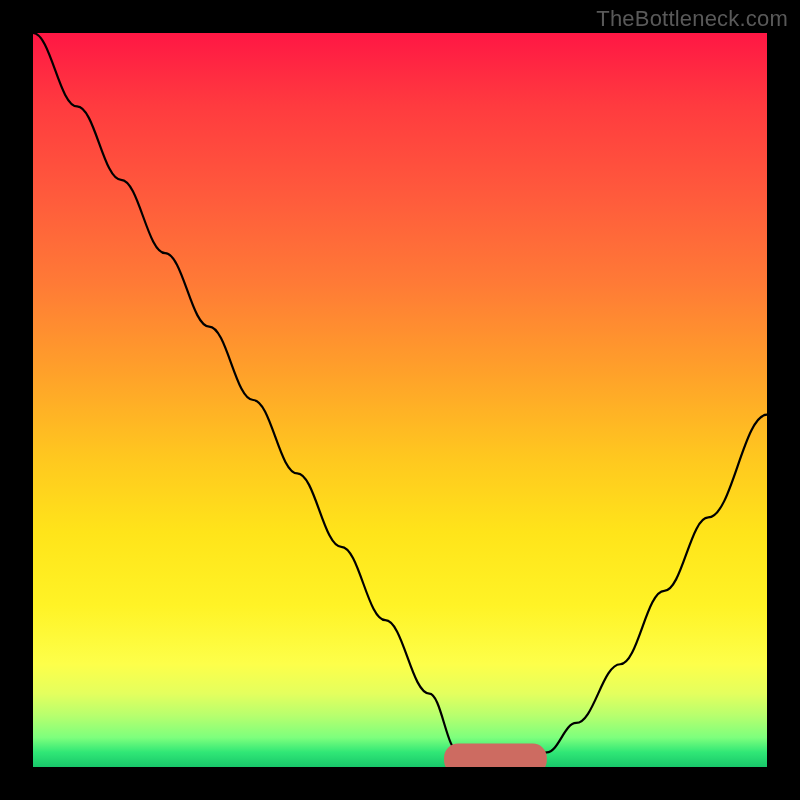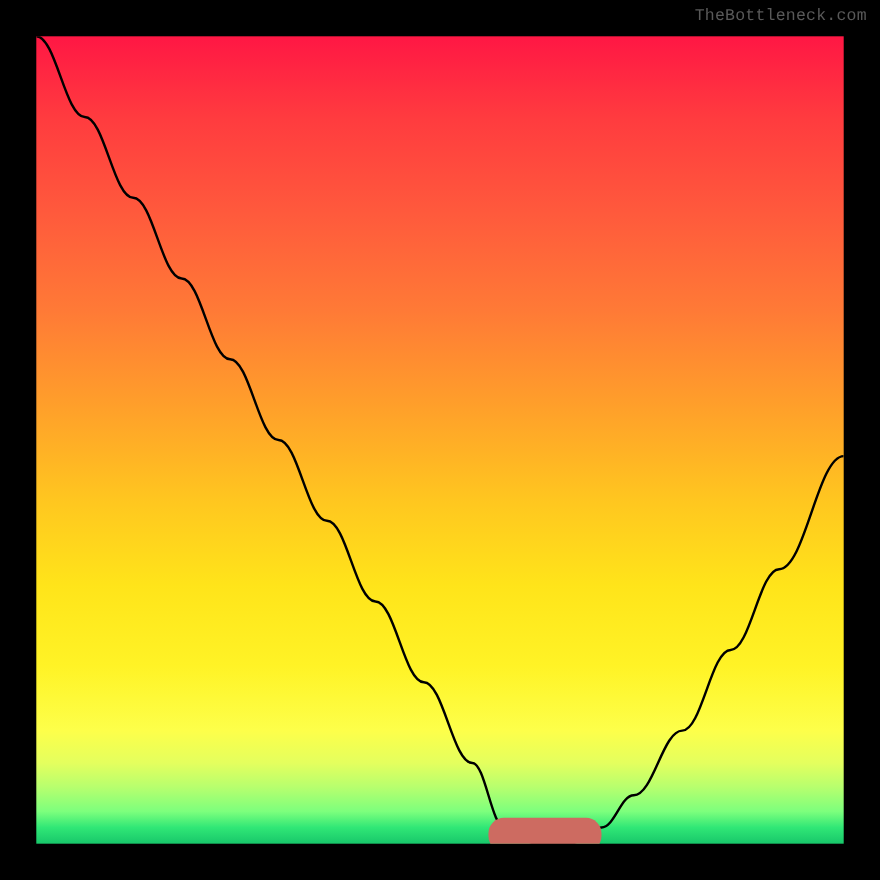--- a/index.html
+++ b/index.html
@@ -47,25 +47,24 @@
     left: 0;
     top: 0;
     width: 734px;
     height: 734px;
   }
   .watermark {
     position: absolute;
     top: 6px;
     right: 12px;
     color: #595959;
-    font-size: 15px;
+    font-size: 22px;
     letter-spacing: 0.2px;
     font-weight: 400;
     user-select: none;
-    font-family: Liberation Mono, monospace;
   }
 </style>
 </head>
 <body>
 
 <div class="frame">
 
   <div class="plot-area">
     <svg class="curve-svg" viewBox="0 0 734 734" preserveAspectRatio="none">
       <g id="curve-group">

